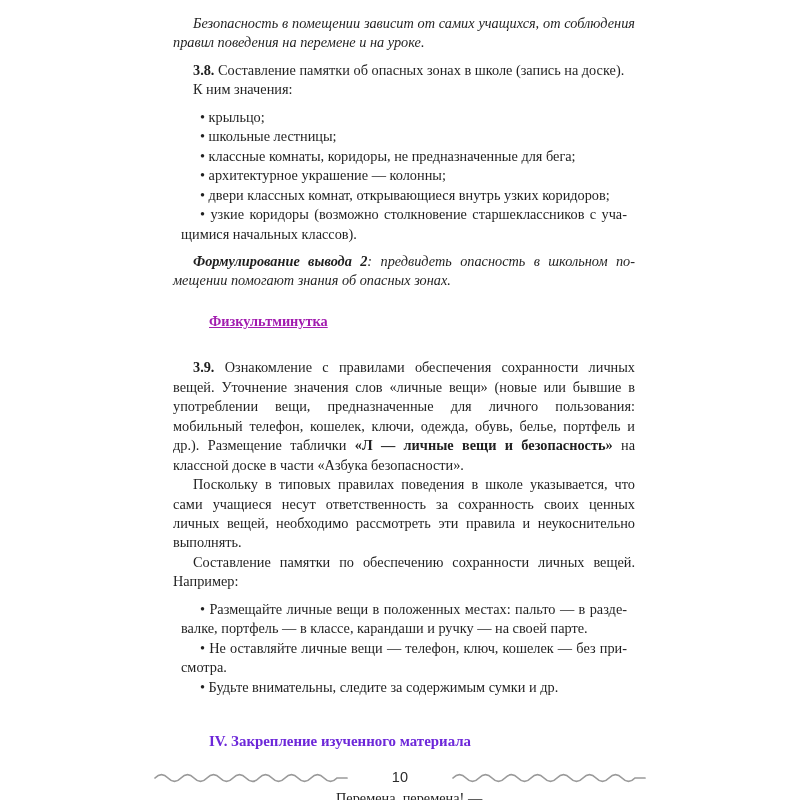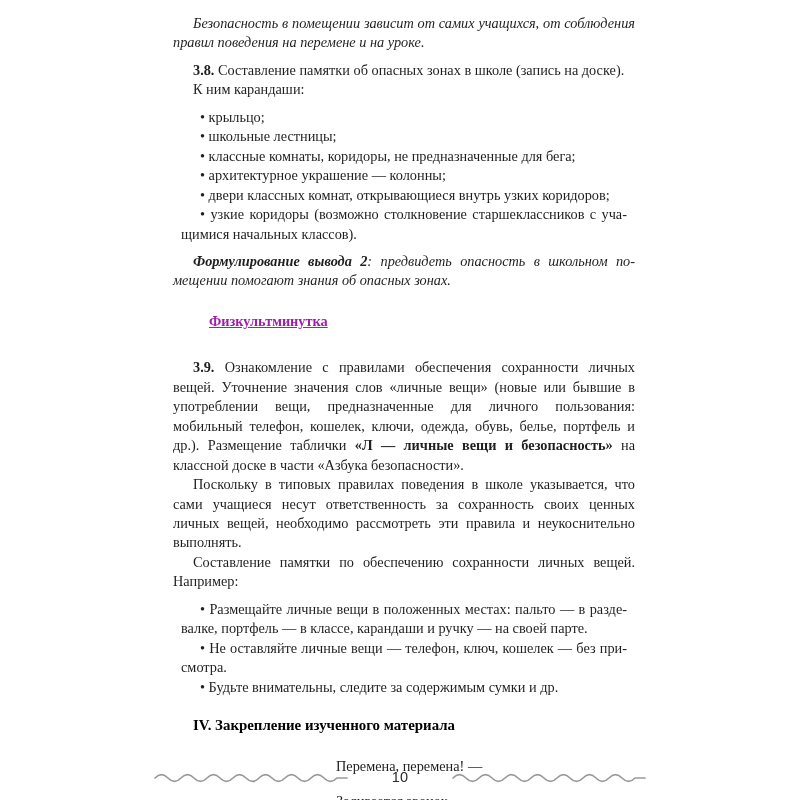--- a/index.html
+++ b/index.html
@@ -71,26 +71,26 @@
     text-align: justify;
     text-indent: 19px;
     color: #1f1f1f;
   }
   .bullets li::before {
     content: "\2022\00a0";
   }
 
   
   .sec-head {
-    margin: 0;
+    margin: 16px;
     font-size: 14.9px;
     line-height: 19.45px;
     font-weight: bold;
     text-indent: 20px;
-    color: #000000;
+    color: #6d28d9;
   }
   .sub-head {
     margin: 16px;
     font-size: 14.3px;
     line-height: 19.45px;
     font-weight: bold;
     text-indent: 20px;
     color: #a21caf;
     text-decoration: underline;
   }
@@ -146,21 +146,21 @@
 <div class="page">
 
   <div class="text-column">
 
     <p class="para italic indent">Безопасность в помещении зависит от самих учащихся, от соблюдения правил поведения на перемене и на уроке.</p>
 
     <div class="gap-md"></div>
 
     <p class="para indent"><span class="num">3.8.</span><span> Составление памятки об опасных зонах в школе (запись на до­ске).</span></p>
 
-    <p class="para indent">К ним карандаши:</p>
+    <p class="para indent">К ним значения:</p>
 
     <ul class="bullets">
       <li>крыльцо;</li>
       <li>школьные лестницы;</li>
       <li>классные комнаты, коридоры, не предназначенные для бега;</li>
       <li>архитектурное украшение — колонны;</li>
       <li>двери классных комнат, открывающиеся внутрь узких коридоров;</li>
       <li>узкие коридоры (возможно столкновение старшеклассников с уча­щимися начальных классов).</li>
     </ul>
 

